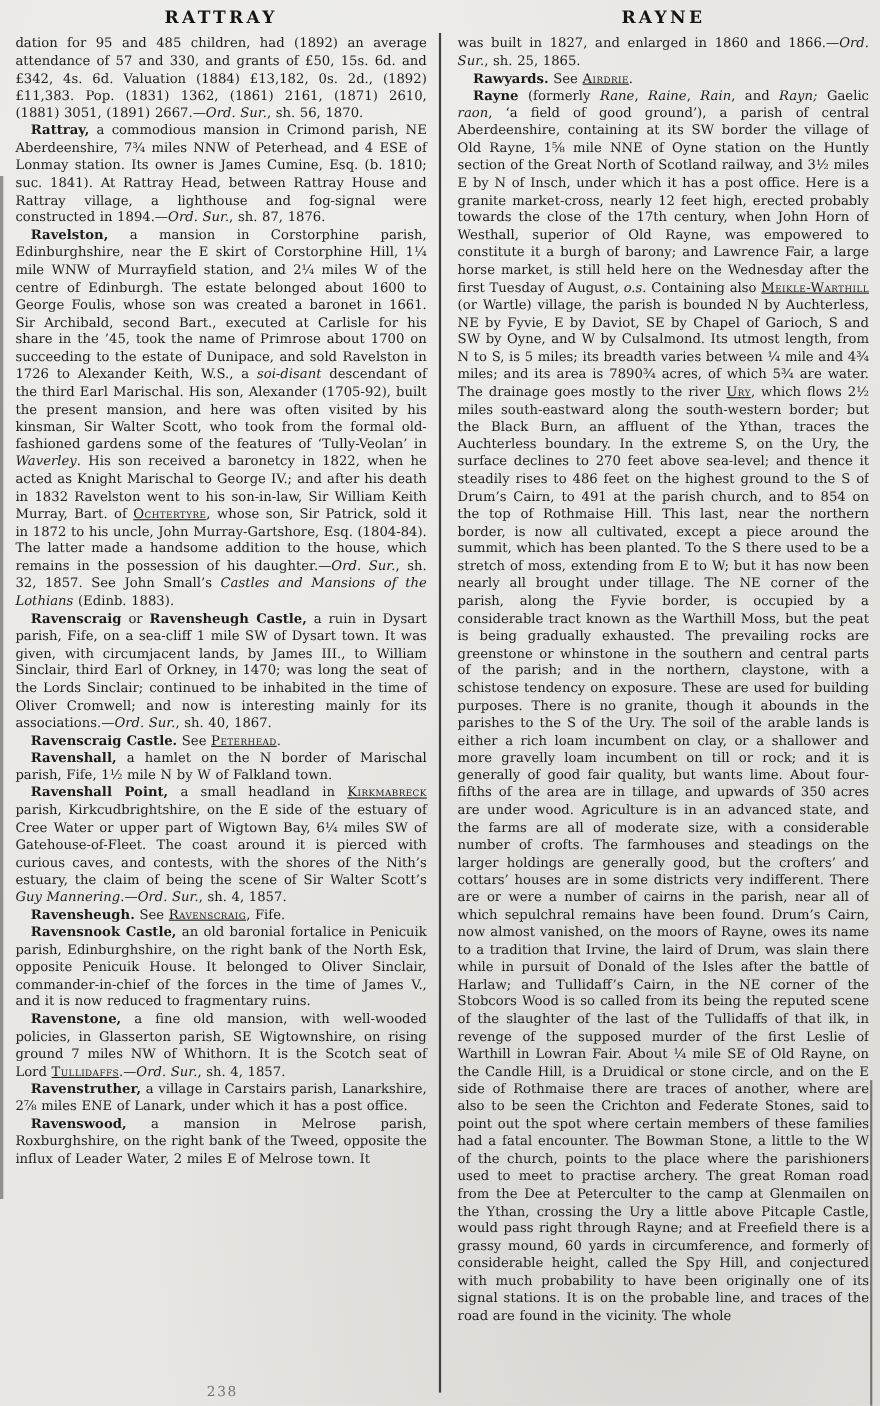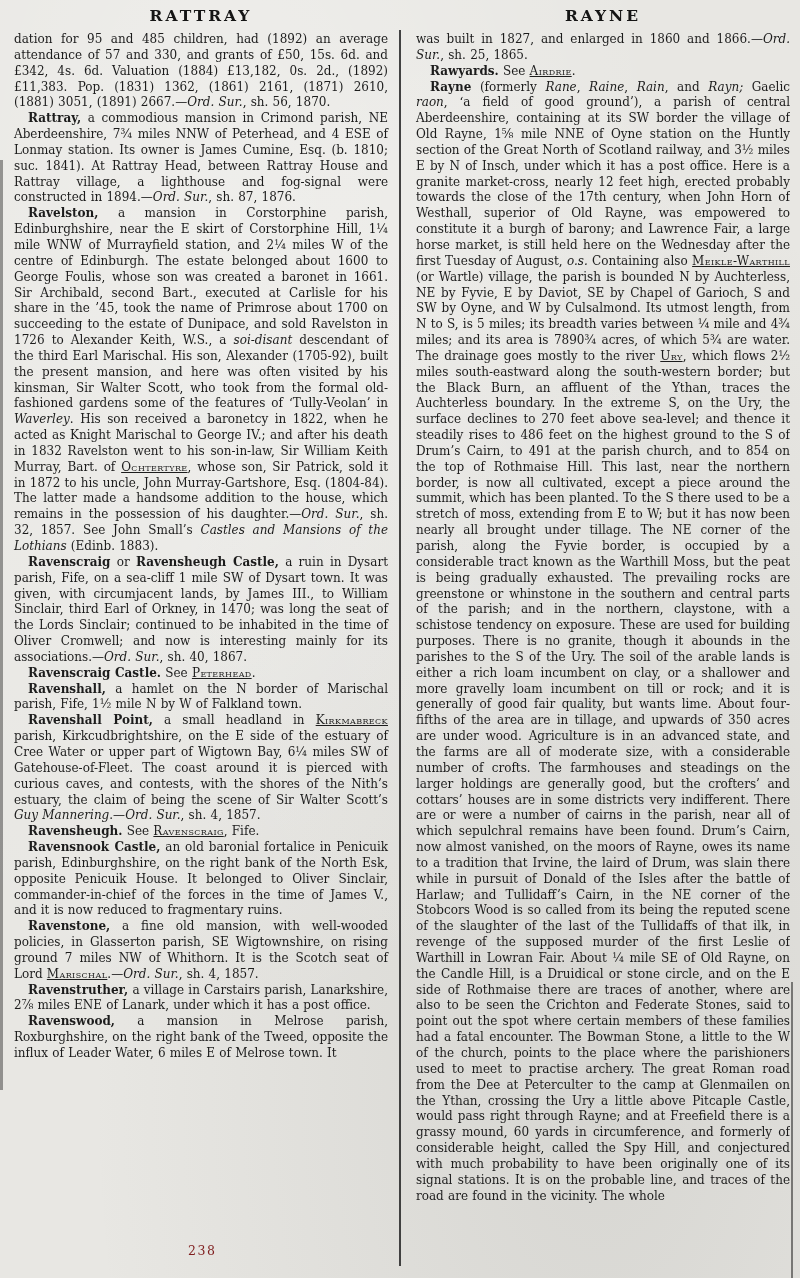--- a/index.html
+++ b/index.html
@@ -32,22 +32,22 @@
   }
   .col-body p.para.noindent { text-indent:0; }
   .seg-b  { font-weight:bold; }
   .seg-i  { font-style:italic; }
   .seg-sc { font-variant:small-caps; letter-spacing:0.4px;text-decoration:underline; }
   .divider {
     position:absolute; left:399px; top:30px; bottom:12px; width:2px;
     background:#242424; opacity:0.85;
   }
   .page-number {
-    position:absolute; left:188px; bottom:20px;
-    font-size:12.5px; letter-spacing:1.5px; color:#7f1d1d;
+    position:absolute; left:188px; bottom:6px;
+    font-size:12.5px; letter-spacing:1.5px; color:#737373;
   }
   .edge-artifact-left {
     position:absolute; left:0; top:160px; height:930px; width:3px;
     background:rgba(15,15,15,0.40);
   }
   .edge-artifact-right {
     position:absolute; right:7px; top:982px; height:296px; width:2px;
     background:rgba(15,15,15,0.50);
   }
 </style>
@@ -61,23 +61,23 @@
       <div class="col-body">
           <p class="para noindent"><span>dation for 95 and 485 children, had (1892) an average attendance of 57 and 330, and grants of £50, 15s. 6d. and £342, 4s. 6d.  Valuation (1884) £13,182, 0s. 2d., (1892) £11,383.  Pop. (1831) 1362, (1861) 2161, (1871) 2610, (1881) 3051, (1891) 2667.—</span><span class="seg-i">Ord. Sur.</span><span>, sh. 56, 1870.</span></p>
           <p class="para"><span class="seg-b">Rattray,</span><span> a commodious mansion in Crimond parish, NE Aberdeenshire, 7¾ miles NNW of Peterhead, and 4 ESE of Lonmay station.  Its owner is James Cumine, Esq. (b. 1810; suc. 1841).  At Rattray Head, between Rattray House and Rattray village, a lighthouse and fog-signal were constructed in 1894.—</span><span class="seg-i">Ord. Sur.</span><span>, sh. 87, 1876.</span></p>
           <p class="para"><span class="seg-b">Ravelston,</span><span> a mansion in Corstorphine parish, Edinburghshire, near the E skirt of Corstorphine Hill, 1¼ mile WNW of Murrayfield station, and 2¼ miles W of the centre of Edinburgh.  The estate belonged about 1600 to George Foulis, whose son was created a baronet in 1661.  Sir Archibald, second Bart., executed at Carlisle for his share in the ’45, took the name of Primrose about 1700 on succeeding to the estate of Dunipace, and sold Ravelston in 1726 to Alexander Keith, W.S., a </span><span class="seg-i">soi-disant</span><span> descendant of the third Earl Marischal.  His son, Alexander (1705-92), built the present mansion, and here was often visited by his kinsman, Sir Walter Scott, who took from the formal old-fashioned gardens some of the features of ‘Tully-Veolan’ in </span><span class="seg-i">Waverley</span><span>.  His son received a baronetcy in 1822, when he acted as Knight Marischal to George IV.; and after his death in 1832 Ravelston went to his son-in-law, Sir William Keith Murray, Bart. of </span><span class="seg-sc">Ochtertyre</span><span>, whose son, Sir Patrick, sold it in 1872 to his uncle, John Murray-Gartshore, Esq. (1804-84).  The latter made a handsome addition to the house, which remains in the possession of his daughter.—</span><span class="seg-i">Ord. Sur.</span><span>, sh. 32, 1857.  See John Small’s </span><span class="seg-i">Castles and Mansions of the Lothians</span><span> (Edinb. 1883).</span></p>
           <p class="para"><span class="seg-b">Ravenscraig</span><span> or </span><span class="seg-b">Ravensheugh Castle,</span><span> a ruin in Dysart parish, Fife, on a sea-cliff 1 mile SW of Dysart town.  It was given, with circumjacent lands, by James III., to William Sinclair, third Earl of Orkney, in 1470; was long the seat of the Lords Sinclair; continued to be inhabited in the time of Oliver Cromwell; and now is interesting mainly for its associations.—</span><span class="seg-i">Ord. Sur.</span><span>, sh. 40, 1867.</span></p>
           <p class="para"><span class="seg-b">Ravenscraig Castle.</span><span>  See </span><span class="seg-sc">Peterhead</span><span>.</span></p>
           <p class="para"><span class="seg-b">Ravenshall,</span><span> a hamlet on the N border of Marischal parish, Fife, 1½ mile N by W of Falkland town.</span></p>
           <p class="para"><span class="seg-b">Ravenshall Point,</span><span> a small headland in </span><span class="seg-sc">Kirkmabreck</span><span> parish, Kirkcudbrightshire, on the E side of the estuary of Cree Water or upper part of Wigtown Bay, 6¼ miles SW of Gatehouse-of-Fleet.  The coast around it is pierced with curious caves, and contests, with the shores of the Nith’s estuary, the claim of being the scene of Sir Walter Scott’s </span><span class="seg-i">Guy Mannering</span><span>.—</span><span class="seg-i">Ord. Sur.</span><span>, sh. 4, 1857.</span></p>
           <p class="para"><span class="seg-b">Ravensheugh.</span><span>  See </span><span class="seg-sc">Ravenscraig</span><span>, Fife.</span></p>
           <p class="para"><span class="seg-b">Ravensnook Castle,</span><span> an old baronial fortalice in Penicuik parish, Edinburghshire, on the right bank of the North Esk, opposite Penicuik House.  It belonged to Oliver Sinclair, commander-in-chief of the forces in the time of James V., and it is now reduced to fragmentary ruins.</span></p>
-          <p class="para"><span class="seg-b">Ravenstone,</span><span> a fine old mansion, with well-wooded policies, in Glasserton parish, SE Wigtownshire, on rising ground 7 miles NW of Whithorn.  It is the Scotch seat of Lord </span><span class="seg-sc">Marischal</span><span>.—</span><span class="seg-i">Ord. Sur.</span><span>, sh. 4, 1857.</span></p>
+          <p class="para"><span class="seg-b">Ravenstone,</span><span> a fine old mansion, with well-wooded policies, in Glasserton parish, SE Wigtownshire, on rising ground 7 miles NW of Whithorn.  It is the Scotch seat of Lord </span><span class="seg-sc">Tullidaffs</span><span>.—</span><span class="seg-i">Ord. Sur.</span><span>, sh. 4, 1857.</span></p>
           <p class="para"><span class="seg-b">Ravenstruther,</span><span> a village in Carstairs parish, Lanarkshire, 2⅞ miles ENE of Lanark, under which it has a post office.</span></p>
-          <p class="para"><span class="seg-b">Ravenswood,</span><span> a mansion in Melrose parish, Roxburghshire, on the right bank of the Tweed, opposite the influx of Leader Water, 6 miles E of Melrose town.  It</span></p>
+          <p class="para"><span class="seg-b">Ravenswood,</span><span> a mansion in Melrose parish, Roxburghshire, on the right bank of the Tweed, opposite the influx of Leader Water, 2 miles E of Melrose town.  It</span></p>
         </div>
     </div>
     <div class="column right">
       <div class="col-header">RAYNE</div>
       <div class="col-body">
           <p class="para noindent"><span>was built in 1827, and enlarged in 1860 and 1866.—</span><span class="seg-i">Ord. Sur.</span><span>, sh. 25, 1865.</span></p>
           <p class="para"><span class="seg-b">Rawyards.</span><span>  See </span><span class="seg-sc">Airdrie</span><span>.</span></p>
           <p class="para"><span class="seg-b">Rayne</span><span> (formerly </span><span class="seg-i">Rane</span><span>, </span><span class="seg-i">Raine</span><span>, </span><span class="seg-i">Rain</span><span>, and </span><span class="seg-i">Rayn;</span><span> Gaelic </span><span class="seg-i">raon</span><span>, ‘a field of good ground’), a parish of central Aberdeenshire, containing at its SW border the village of Old Rayne, 1⅝ mile NNE of Oyne station on the Huntly section of the Great North of Scotland railway, and 3½ miles E by N of Insch, under which it has a post office.  Here is a granite market-cross, nearly 12 feet high, erected probably towards the close of the 17th century, when John Horn of Westhall, superior of Old Rayne, was empowered to constitute it a burgh of barony; and Lawrence Fair, a large horse market, is still held here on the Wednesday after the first Tuesday of August, </span><span class="seg-i">o.s.</span><span>  Containing also </span><span class="seg-sc">Meikle-Warthill</span><span> (or Wartle) village, the parish is bounded N by Auchterless, NE by Fyvie, E by Daviot, SE by Chapel of Garioch, S and SW by Oyne, and W by Culsalmond.  Its utmost length, from N to S, is 5 miles; its breadth varies between ¼ mile and 4¾ miles; and its area is 7890¾ acres, of which 5¾ are water.  The drainage goes mostly to the river </span><span class="seg-sc">Ury</span><span>, which flows 2½ miles south-eastward along the south-western border; but the Black Burn, an affluent of the Ythan, traces the Auchterless boundary.  In the extreme S, on the Ury, the surface declines to 270 feet above sea-level; and thence it steadily rises to 486 feet on the highest ground to the S of Drum’s Cairn, to 491 at the parish church, and to 854 on the top of Rothmaise Hill.  This last, near the northern border, is now all cultivated, except a piece around the summit, which has been planted.  To the S there used to be a stretch of moss, extending from E to W; but it has now been nearly all brought under tillage.  The NE corner of the parish, along the Fyvie border, is occupied by a considerable tract known as the Warthill Moss, but the peat is being gradually exhausted.  The prevailing rocks are greenstone or whinstone in the southern and central parts of the parish; and in the northern, claystone, with a schistose tendency on exposure.  These are used for building purposes.  There is no granite, though it abounds in the parishes to the S of the Ury.  The soil of the arable lands is either a rich loam incumbent on clay, or a shallower and more gravelly loam incumbent on till or rock; and it is generally of good fair quality, but wants lime.  About four-fifths of the area are in tillage, and upwards of 350 acres are under wood.  Agriculture is in an advanced state, and the farms are all of moderate size, with a considerable number of crofts.  The farmhouses and steadings on the larger holdings are generally good, but the crofters’ and cottars’ houses are in some districts very indifferent.  There are or were a number of cairns in the parish, near all of which sepulchral remains have been found.  Drum’s Cairn, now almost vanished, on the moors of Rayne, owes its name to a tradition that Irvine, the laird of Drum, was slain there while in pursuit of Donald of the Isles after the battle of Harlaw; and Tullidaff’s Cairn, in the NE corner of the Stobcors Wood is so called from its being the reputed scene of the slaughter of the last of the Tullidaffs of that ilk, in revenge of the supposed murder of the first Leslie of Warthill in Lowran Fair.  About ¼ mile SE of Old Rayne, on the Candle Hill, is a Druidical or stone circle, and on the E side of Rothmaise there are traces of another, where are also to be seen the Crichton and Federate Stones, said to point out the spot where certain members of these families had a fatal encounter.  The Bowman Stone, a little to the W of the church, points to the place where the parishioners used to meet to practise archery.  The great Roman road from the Dee at Peterculter to the camp at Glenmailen on the Ythan, crossing the Ury a little above Pitcaple Castle, would pass right through Rayne; and at Freefield there is a grassy mound, 60 yards in circumference, and formerly of considerable height, called the Spy Hill, and conjectured with much probability to have been originally one of its signal stations.  It is on the probable line, and traces of the road are found in the vicinity.  The whole</span></p>
         </div>
     </div>

